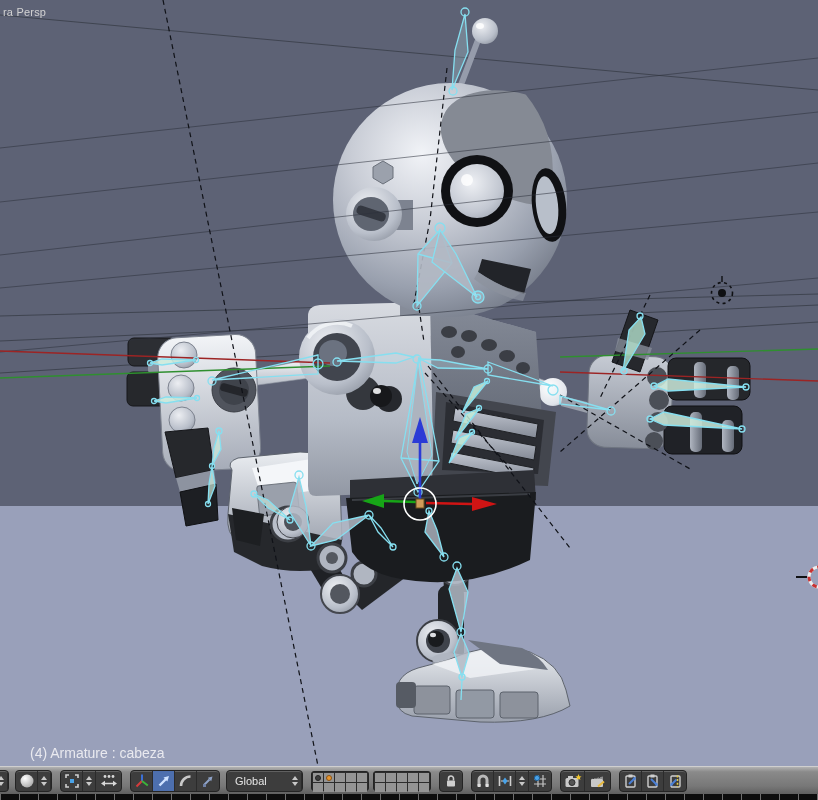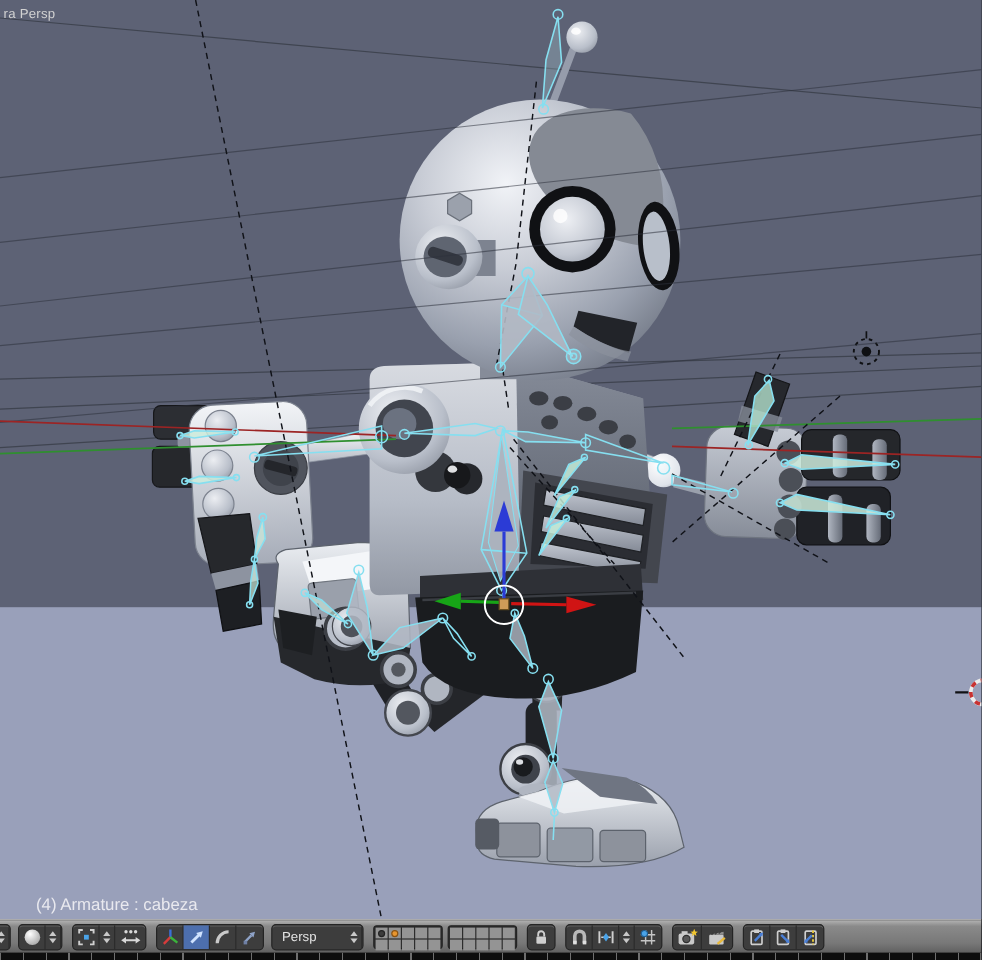--- a/index.html
+++ b/index.html
@@ -472,21 +472,21 @@
         <line x1="4" y1="12" x2="9.5" y2="6.5" stroke="#8fa3c8" stroke-width="2"></line>
         <polygon points="12.5,3.5 7.8,4.8 11.2,8.2" fill="#8fa3c8"></polygon>
         <rect x="3" y="11" width="3" height="3" fill="#6f80a5"></rect>
       </svg>
     </span>
   </div>
   <span class="gap6"></span>
 
   <div class="grp">
     <span class="ddtext" style="width:46px">
-      <span>Persp</span>
+      <span>Global</span>
     </span>
     <span class="spin">
         <i class="up"></i>
         <i class="dn"></i>
       </span>
   </div>
   <span class="gap8"></span>
 
   <div class="layers">
     <span class="lcell">

